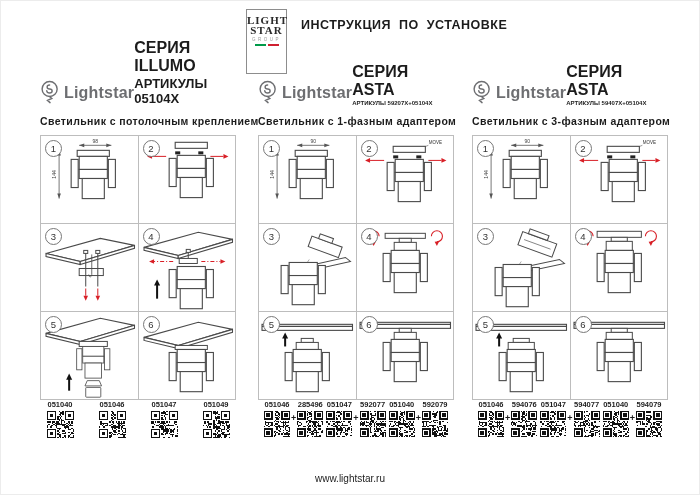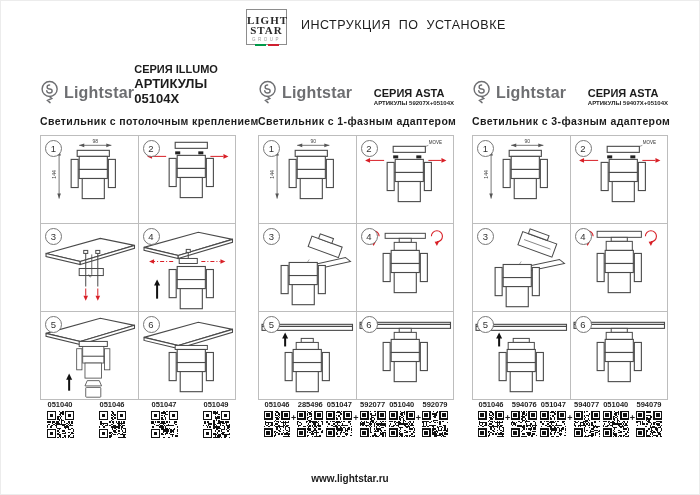--- a/index.html
+++ b/index.html
@@ -1,56 +1,56 @@
 <!DOCTYPE html>
 <html><head>
 <meta charset="utf-8">
 <style>
   html,body{margin:0;padding:0}
   body{width:700px;height:495px;background:#fff;font-family:"Liberation Sans",sans-serif;color:#231f20;position:relative;overflow:hidden}
   .page{position:absolute;inset:0;background:#fff;box-shadow:inset 0 0 0 1px #ececec}
 
   
-  .group-logo{position:absolute;left:246px;top:9px;width:41px;height:36px;border:1px solid #8d8d8d;box-sizing:border-box;text-align:center;padding-top:5px;background:#fff}
+  .group-logo{position:absolute;left:246px;top:9px;width:41px;height:65px;border:1px solid #8d8d8d;box-sizing:border-box;text-align:center;padding-top:5px;background:#fff}
   .gl-line{font-family:"Liberation Serif",serif;font-weight:700;font-size:11px;line-height:10px;letter-spacing:1px;color:#2b2b2b}
   .gl-group{font-size:4.5px;letter-spacing:2.5px;color:#9a9a9a;margin-top:1.5px}
   .gl-flag{display:flex;justify-content:center;gap:2px;margin-top:2px}
   .gl-flag i{display:block;width:11px;height:2.5px}
-  .title{position:absolute;left:301px;top:17px;font-weight:400;font-size:12.5px;line-height:16px;letter-spacing:.5px;word-spacing:4px;color:#1c1c1c}
+  .title{position:absolute;left:301px;top:17px;font-weight:700;font-size:12.5px;line-height:16px;letter-spacing:.5px;word-spacing:4px;color:#1c1c1c}
 
   
   .col{position:absolute;top:66px;width:196px}
   .col0{left:40px}.col1{left:258px}.col2{left:472px}
   .col-head{display:flex;justify-content:space-between;align-items:flex-end;height:40px}
   .brand{display:flex;align-items:center;gap:3px;margin-top:2px}
   .bulb{width:21px;height:27px}
   .wordmark{font-size:16px;font-weight:700;color:#6d6e71;letter-spacing:.2px}
   .series-blk{text-align:left;margin-top:4px}
-  .series{font-size:11px;font-weight:700;color:#1c1c1c}
+  .series{font-size:16px;font-weight:700;color:#1c1c1c}
   .articles{font-size:6px;font-weight:700;margin-top:1px;color:#1c1c1c}
   .col0 .articles{font-size:13px}
   .subtitle{font-size:10.5px;font-weight:700;letter-spacing:.4px;margin-top:9px;white-space:nowrap;color:#1c1c1c}
 
   
   .grid{margin-top:8px;display:grid;grid-template-columns:1fr 1fr;border-left:1px solid #bdbdbd;border-top:1px solid #bdbdbd;background:#fff}
   .cell{position:relative;height:87px;border-right:1px solid #bdbdbd;border-bottom:1px solid #bdbdbd;background:#fff}
   .badge{position:absolute;left:4px;top:4px;width:15px;height:15px;border:1px solid #777;border-radius:50%;font-size:9.5px;line-height:15px;text-align:center;background:#fff;z-index:2;color:#333}
   .diag{position:absolute;inset:0;width:100%;height:100%}
 
   
   .codes{margin-top:0;display:flex;justify-content:space-between;padding:0 5px}
   .code-item{text-align:center;width:30px}
   .code-label{font-size:7.5px;font-weight:700;color:#1c1c1c}
   .qr{width:27px;height:27px;margin:2px auto 0}
   .code-pair{display:flex;align-items:flex-start}
   .code-pair .code-item{width:28px}
   .code-pair .qr{width:26px;height:26px}
   .plus{font-size:9px;font-weight:700;margin:13px 0 0;color:#1c1c1c}
 
-  .footer{position:absolute;left:0;right:0;top:473px;text-align:center;font-size:10px;font-weight:700;color:#1c1c1c}
+  .footer{position:absolute;left:0;right:0;top:473px;text-align:center;font-size:10px;font-weight:400;color:#1c1c1c}
 </style>
 </head>
 <body>
 
 <svg width="0" height="0" style="position:absolute" aria-hidden="true">
   <defs>
     <g id="g-fix" fill="#fff" stroke="#4a4a4a" stroke-width="1.1">
       <rect x="34" y="0" width="28" height="13"></rect>
       <rect x="26" y="3" width="7" height="28"></rect>
       <rect x="63" y="3" width="7" height="28"></rect>

